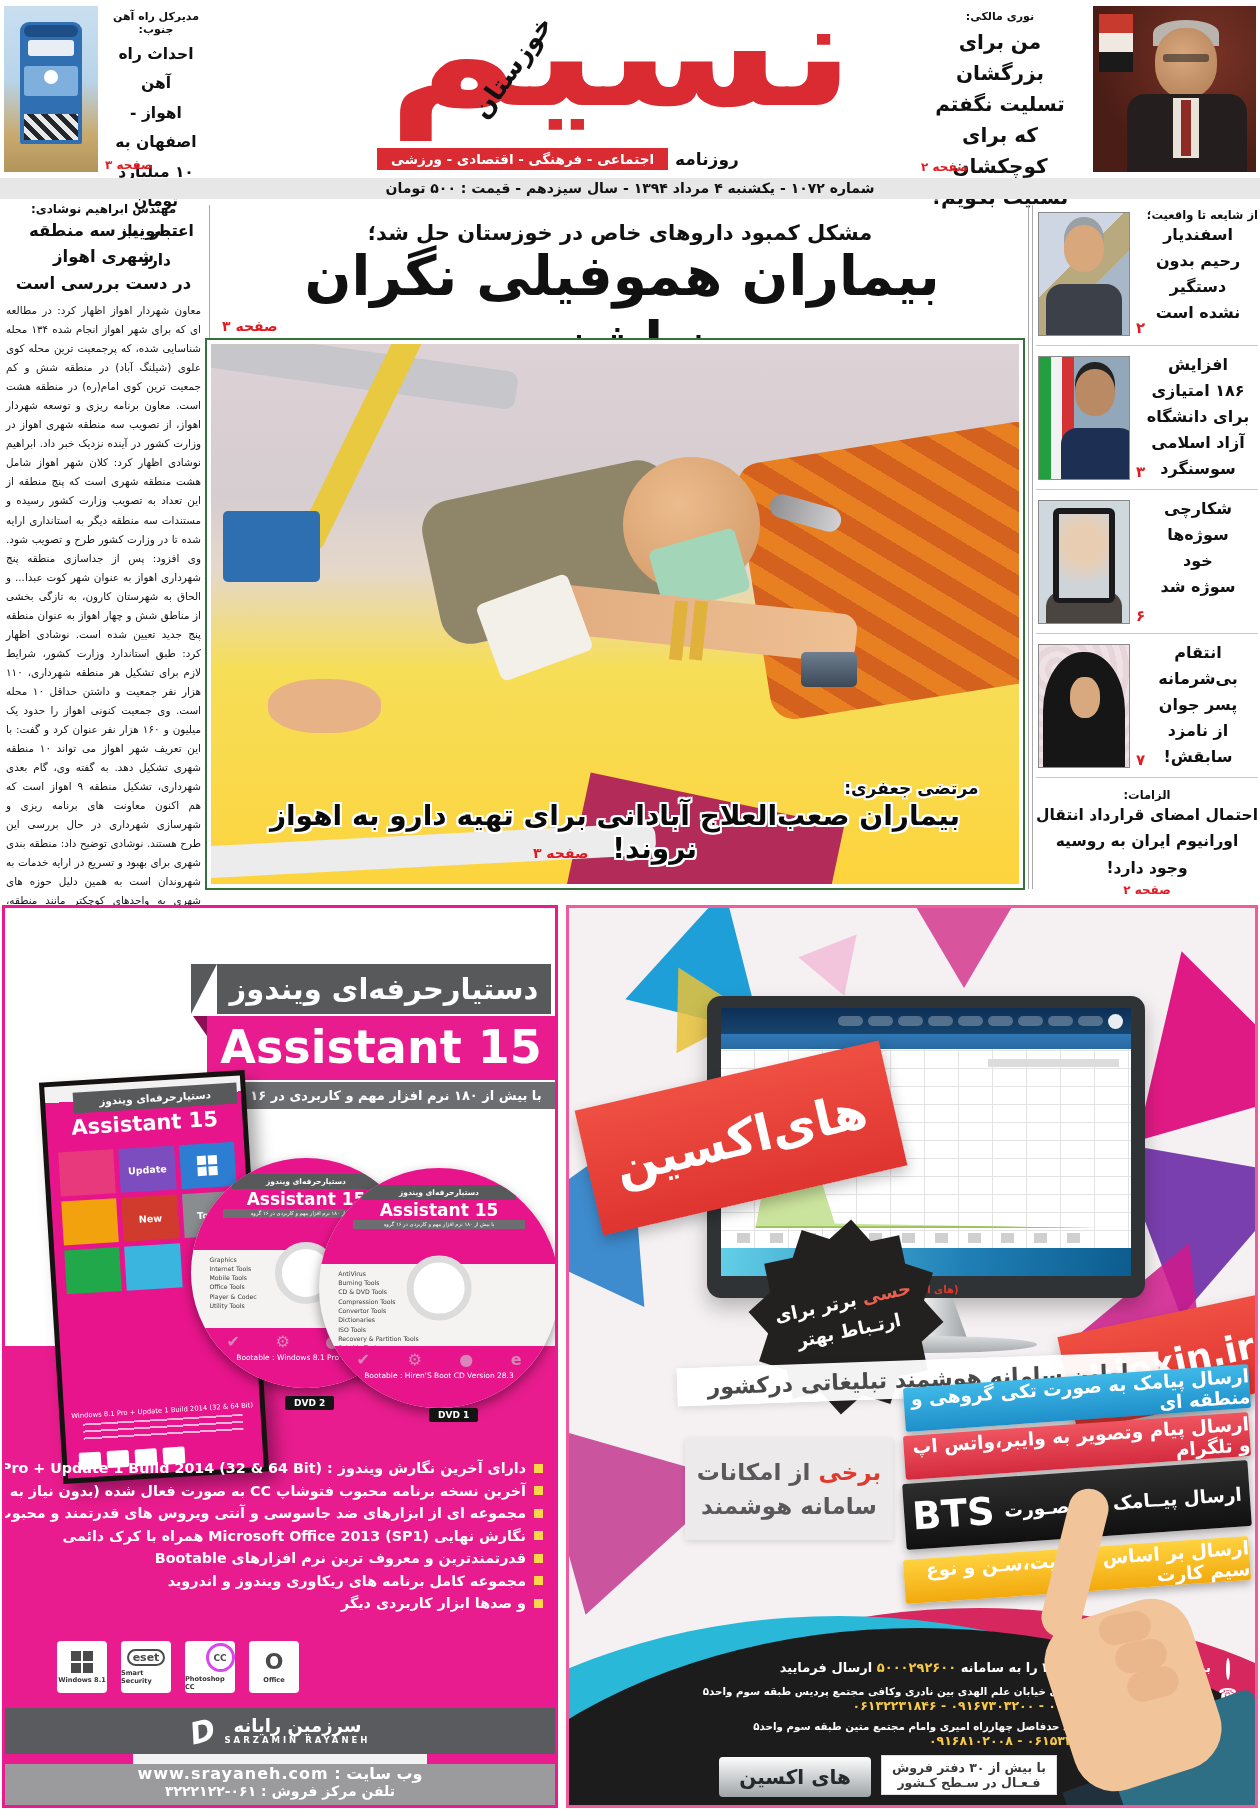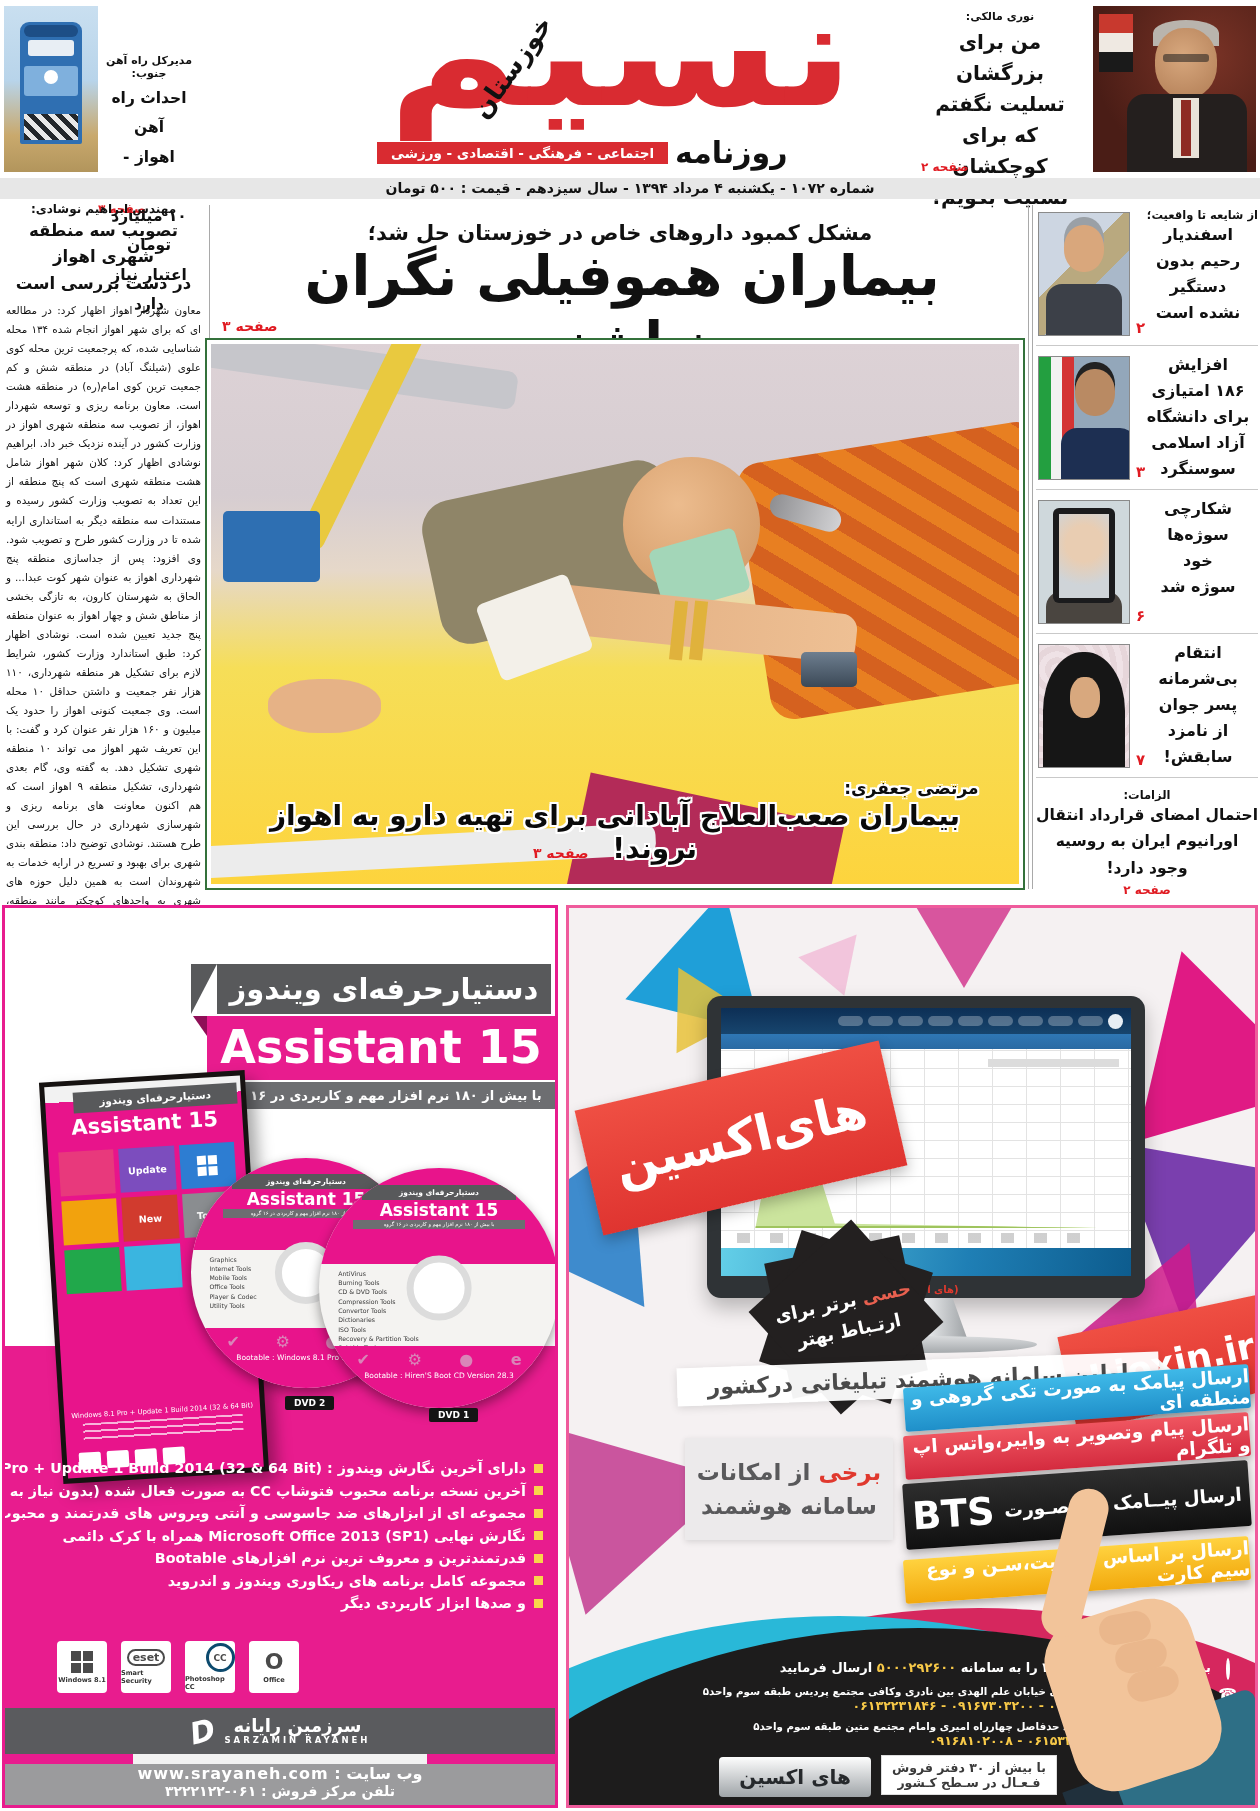--- a/index.html
+++ b/index.html
@@ -13,33 +13,33 @@
   .train{position:absolute;left:0;top:0;width:94px;height:166px;overflow:hidden;
          background:linear-gradient(180deg,#c9dff0 0%,#b8d4ea 45%,#c9a96d 78%,#b2955c 100%);}
   .loco{position:absolute;left:16px;top:16px;width:62px;height:122px;background:#2f6fb2;border-radius:9px 9px 2px 2px;}
   .loco-roof{position:absolute;left:4px;top:3px;width:54px;height:12px;background:#1d4e86;border-radius:6px;}
   .loco-win{position:absolute;left:8px;top:18px;width:46px;height:16px;background:#e8eef4;border-radius:3px;}
   .loco-band{position:absolute;left:4px;top:44px;width:54px;height:30px;background:#7fb0dd;border-radius:3px;}
   .loco-logo{position:absolute;left:24px;top:48px;width:14px;height:14px;background:#fff;border-radius:50%;}
   .loco-grill{position:absolute;left:4px;bottom:4px;width:54px;height:26px;
               background:repeating-linear-gradient(45deg,#23272b 0 5px,#e8e8e8 5px 10px);}
   .story-tl .txt,.story-tr .txt{position:absolute;top:0;height:168px;direction:rtl;}
-  .story-tl .txt{left:92px;width:106px;margin-top:44px;}
+  .story-tl .txt{left:99px;width:106px;}
   .kicker-s{font-size:11px;font-weight:bold;text-align:center;margin-top:4px;}
   .hl-s{font-size:15.5px;font-weight:bold;line-height:1.9;text-align:center;margin-top:4px;}
   .pg-red{color:#e01b22;font-weight:bold;}
   .story-tl .pg-red{position:absolute;left:2px;bottom:2px;font-size:12px;}
 
   .logo-block{position:absolute;left:285px;top:0;width:590px;height:174px;}
   .logo-title{position:absolute;right:20px;top:-34px;font-size:148px;line-height:1.2;font-weight:bold;
               color:#d92b31;transform:scaleX(1.22);transform-origin:100% 50%;}
   .logo-region{position:absolute;left:168px;top:52px;font-size:26px;font-weight:bold;color:#111;
                transform:rotate(-55deg);}
   .logo-row{position:absolute;left:92px;bottom:4px;display:flex;direction:rtl;align-items:center;gap:7px;}
-  .paper-word{font-size:30px;font-weight:bold;}
+  .paper-word{font-size:17px;font-weight:bold;}
   .topics{background:#d92b31;color:#fff;font-size:13.5px;font-weight:bold;padding:3px 14px;white-space:nowrap;}
 
   .story-tr{position:absolute;left:915px;top:6px;width:341px;height:168px;}
   .story-tr .txt{left:0;width:170px;}
   .story-tr .hl-s{line-height:1.55;font-size:20px;}
   .story-tr .pg-red{position:absolute;left:6px;bottom:0;font-size:12px;}
   .maliki{position:absolute;right:0;top:0;width:163px;height:166px;overflow:hidden;
           background:radial-gradient(circle at 70% 30%,#7a3326,#4a1d16 70%);}
   .iraq-flag{position:absolute;left:6px;top:8px;width:34px;height:58px;
              background:linear-gradient(180deg,#c8392e 33%,#efe9e2 33% 66%,#1a1a1a 66%);}
@@ -180,21 +180,21 @@
   .b-sq{width:9px;height:9px;background:#f9d64a;flex:none;}
   .b-tx{color:#fff;font-size:14.3px;font-weight:bold;white-space:nowrap;}
 
   .plogos{position:absolute;left:52px;top:733px;display:flex;gap:14px;}
   .plogo{width:50px;height:52px;background:#fff;border-radius:4px;display:flex;flex-direction:column;
          align-items:center;justify-content:center;gap:3px;}
   .plogo .lab{font-size:6.6px;color:#333;font-weight:bold;}
   .g-win{display:grid;grid-template-columns:10px 10px;grid-template-rows:10px 10px;gap:2px;}
   .g-win i{background:#4a4a4a;}
   .g-eset{border:2px solid #4a4a4a;border-radius:11px;padding:0 4px;font-size:11px;font-weight:bold;color:#4a4a4a;}
-  .g-cc{width:23px;height:23px;border:3px solid #0c4a6e;border-radius:50%;display:flex;align-items:center;
+  .g-cc{width:23px;height:23px;border:3px solid #d946ef;border-radius:50%;display:flex;align-items:center;
         justify-content:center;font-size:9px;font-weight:bold;color:#4a4a4a;margin-left:20px;}
   .g-off{font-size:22px;font-weight:bold;color:#4a4a4a;line-height:1;}
 
   .band{position:absolute;left:0;top:800px;width:550px;height:46px;background:#5a5b5e;color:#fff;
         display:flex;align-items:center;justify-content:center;gap:10px;}
   .band .dglyph{font-size:30px;font-weight:bold;font-style:italic;transform:rotate(-14deg);}
   .band-col{display:flex;flex-direction:column;align-items:center;line-height:1.1;}
   .band .fa{font-size:18px;font-weight:bold;direction:rtl;}
   .band .en{font-size:8.5px;letter-spacing:3px;font-weight:bold;}
   .strip{position:absolute;left:0;top:846px;width:550px;height:10px;background:#f2f2f2;}

